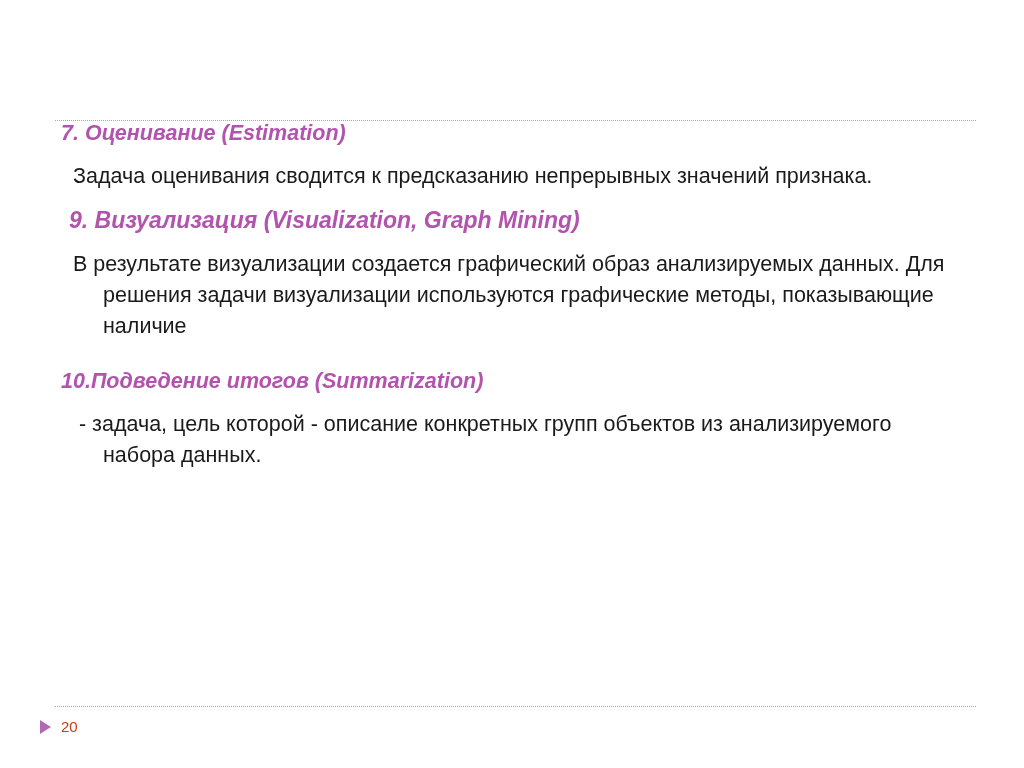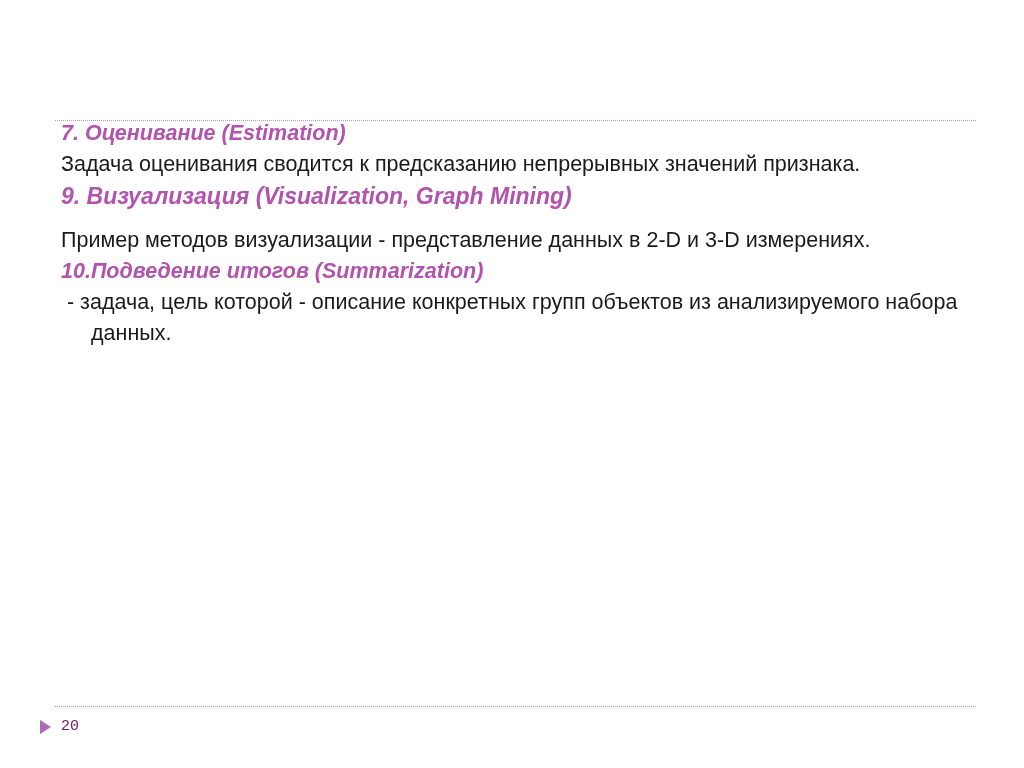--- a/index.html
+++ b/index.html
@@ -33,40 +33,40 @@
     position: absolute;
     left: 55px;
     right: 48px;
     top: 118px;
   }
 
   .line {
     font-size: 21.5px;
     line-height: 31px;
     color: #1a1a1a;
-    margin: 0;
+    margin: 12px;
     white-space: pre-wrap;
   }
 
   .heading {
     color: #b253ad;
     font-weight: bold;
     font-style: italic;
     font-size: 21.5px;
     line-height: 31px;
     margin: 0;
   }
 
   .heading-large {
     color: #b253ad;
     font-weight: bold;
     font-style: italic;
     font-size: 23px;
     line-height: 33px;
-    margin: 0;
+    margin: 8px;
   }
 
   .indent-hang {
     padding-left: 36px;
     text-indent: -30px;
   }
   .noindent {
     padding-left: 0;
   }
 
@@ -81,48 +81,48 @@
     gap: 10px;
   }
   .tri {
     width: 0;
     height: 0;
     border-left: 11px solid #b06ab3;
     border-top: 7px solid transparent;
     border-bottom: 7px solid transparent;
   }
   .page-num {
-    color: #701a75;
+    color: #c2410c;
     font-size: 15px;
-    font-family: Liberation Mono, monospace;
+    font-family: Liberation Sans, sans-serif;
   }
 </style>
 </head>
 <body>
 
 <div class="slide">
 
   <div class="rule rule-top"></div>
 
   <div class="content">
 
     <p class="heading indent-hang">7. Оценивание (Estimation)</p>
 
     <p class="line indent-hang">Задача оценивания сводится к предсказанию непрерывных значений признака.</p>
 
 
     <p class="heading-large indent-hang">9. Визуализация (Visualization, Graph Mining)</p>
 
+    <p class="line indent-hang">В результате визуализации создается графический образ анализируемых данных. Для решения задачи визуализации используются графические методы, показывающие наличие</p>
 
     <div class="spacer-sm"></div>
 
 
     <div class="spacer-sm"></div>
 
-    <p class="line indent-hang">Пример методов визуализации - представление данных в 2-D и 3-D измерениях.</p>
 
     <p class="heading indent-hang">10.Подведение итогов (Summarization)</p>
 
     <p class="line indent-hang"> - задача, цель которой - описание конкретных групп объектов из анализируемого набора данных.</p>
 
   </div>
 
   <div class="rule rule-bottom"></div>
 
   <div class="footer">

